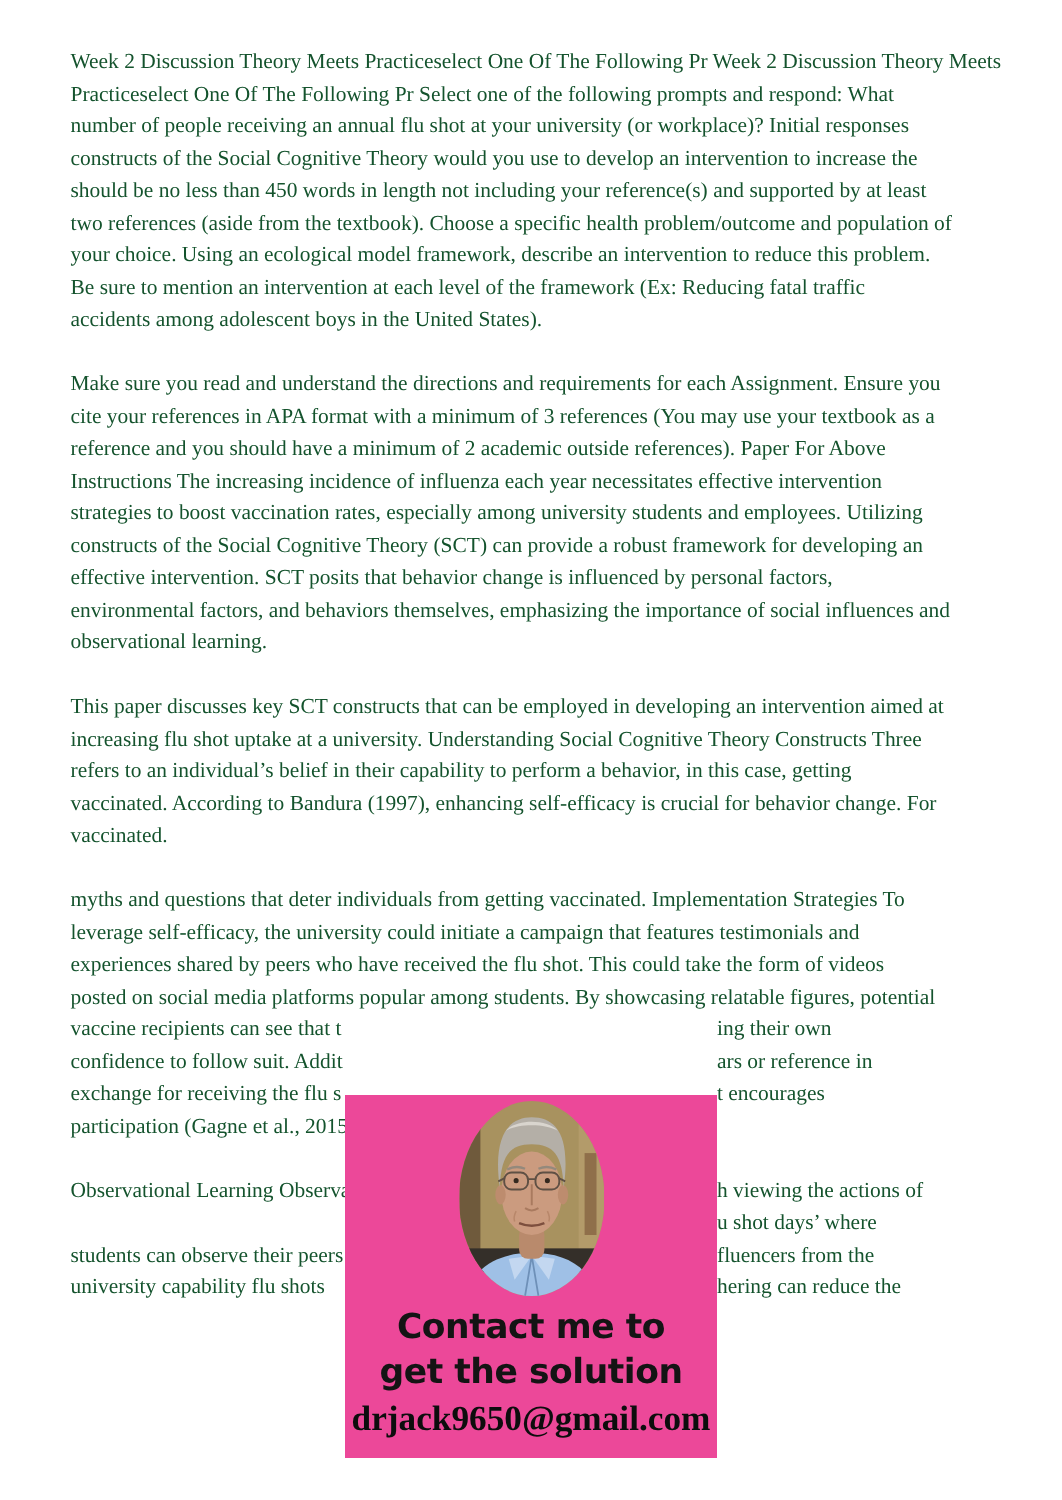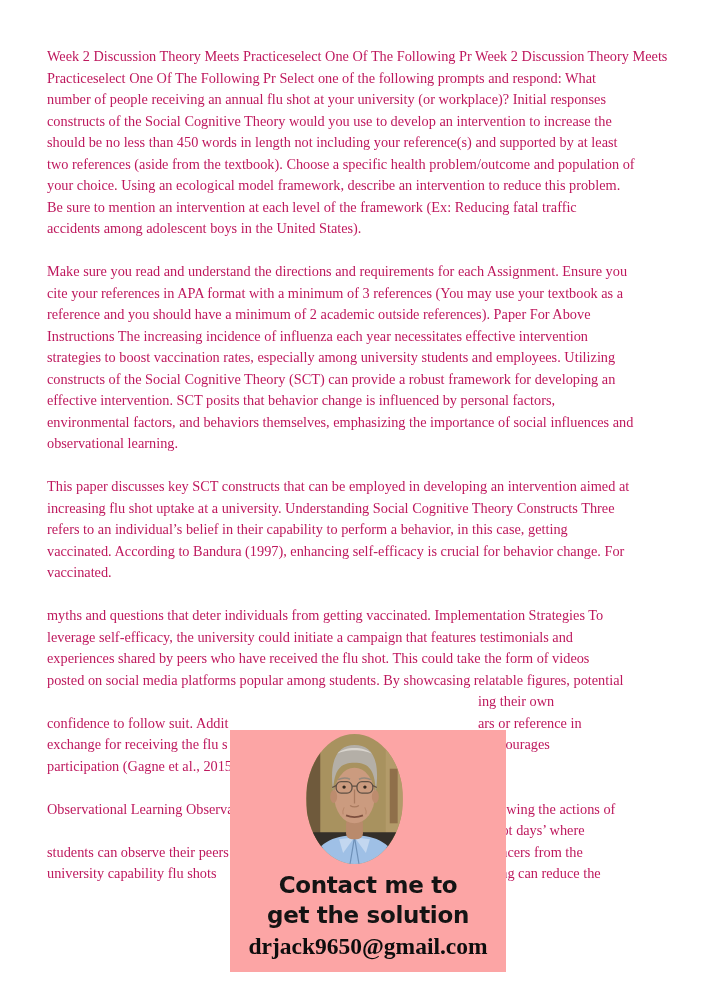--- a/index.html
+++ b/index.html
@@ -5,48 +5,47 @@
   html, body { margin: 0; padding: 0; }
   body {
     width: 708px; height: 1000px;
     position: relative;
     background: #ffffff;
     overflow: hidden;
   }
   
   .doc {
     position: absolute;
-    left: 47px; top: 46px;
+    left: 47px; top: 31px;
     width: 628px;
     font-family: "Liberation Serif", serif;
     font-size: 14.3px;
     line-height: 21.5px;
-    color: #be185d;
+    color: #14532d;
   }
   .para { margin: 0 0 21.5px 0; }
   .para:last-child { margin-bottom: 0; }
   .line {
     position: relative;
     height: 21.5px;
     white-space: nowrap;
   }
   .line .post {
     position: absolute;
     left: 431px;   
     top: 0;
     white-space: nowrap;
   }
   
   .overlay {
     position: absolute;
     left: 230px; top: 730px;
     width: 248px; height: 242px;
-    background: #fca5a5;
+    background: #ec4899;
     z-index: 5;
-    padding-left: 28px;
   }
   .photo {
     position: absolute;
     left: 76px; top: 4px;
     width: 97px; height: 130px;
     border-radius: 50%;
     overflow: hidden;
   }
   .photo svg { display: block; width: 100%; height: 100%; }
   .cta {
@@ -108,20 +107,21 @@
     <div class="line">vaccinated. According to Bandura (1997), enhancing self-efficacy is crucial for behavior change. For</div>
     <div class="line">vaccinated.</div>
   </div>
 
   <div class="para">
     <div class="line">myths and questions that deter individuals from getting vaccinated. Implementation Strategies To</div>
     <div class="line">leverage self-efficacy, the university could initiate a campaign that features testimonials and</div>
     <div class="line">experiences shared by peers who have received the flu shot. This could take the form of videos</div>
     <div class="line">posted on social media platforms popular among students. By showcasing relatable figures, potential</div>
     <div class="line">
+      <span class="pre">vaccine recipients can see that t</span>
       <span class="post">ing their own</span>
     </div>
     <div class="line">
       <span class="pre">confidence to follow suit. Addit</span>
       <span class="post">ars or reference in</span>
     </div>
     <div class="line">
       <span class="pre">exchange for receiving the flu s</span>
       <span class="post">t encourages</span>
     </div>

